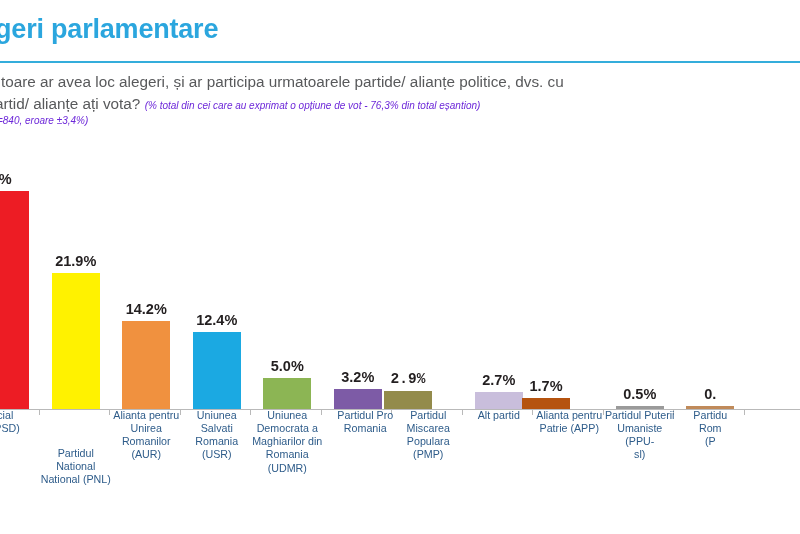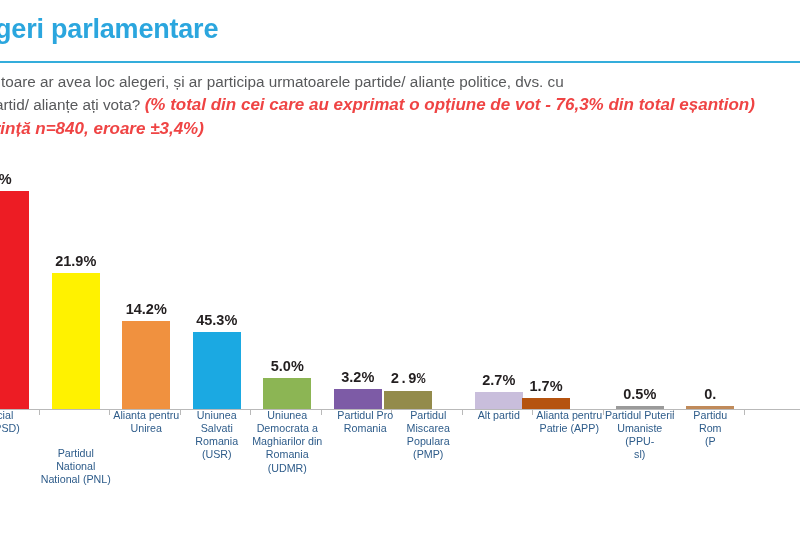--- a/index.html
+++ b/index.html
@@ -18,21 +18,21 @@
   }
   .rule{
     position:absolute;left:-10px;top:61px;width:830px;height:2px;background:#34ADDB;
   }
 
   .question{
     position:absolute;left:-62px;top:71px;width:880px;
     font-size:15.3px;color:#58595B;line-height:1.42;
   }
   .q-line{white-space:nowrap;}
-  .q-note{color:#ef4444;font-style:italic;font-size:17px;font-weight:700;}
+  .q-note{color:#6d28d9;font-style:italic;font-size:10px;font-weight:400;}
 
   
   #plot{position:absolute;left:0;top:150px;width:800px;height:260px;}
   .axis{
     position:absolute;left:0;bottom:0;width:800px;height:1px;background:#b9b9b9;
   }
   .tick{position:absolute;bottom:-5px;width:1px;height:5px;background:#b9b9b9;}
 
   .bar-slot{position:absolute;bottom:1px;}
   .bar{position:absolute;bottom:0;left:0;width:100%;}
@@ -72,21 +72,21 @@
         <div class="bar-val" style="bottom: 140.218px;">21.9%</div>
       </div>
       <div class="tick" style="left: 109px;"></div>
       <div class="bar-slot" style="left: 122.25px; width: 48px; height: 88.324px;">
         <div class="bar" style="height: 88.324px; background: rgb(240, 145, 63);"></div>
         <div class="bar-val" style="bottom: 92.324px;">14.2%</div>
       </div>
       <div class="tick" style="left: 179.5px;"></div>
       <div class="bar-slot" style="left: 192.75px; width: 48px; height: 77.128px;">
         <div class="bar" style="height: 77.128px; background: rgb(27, 169, 226);"></div>
-        <div class="bar-val" style="bottom: 81.128px;">45.3%</div>
+        <div class="bar-val" style="bottom: 81.128px;">12.4%</div>
       </div>
       <div class="tick" style="left: 250px;"></div>
       <div class="bar-slot" style="left: 263.25px; width: 48px; height: 31.1px;">
         <div class="bar" style="height: 31.1px; background: rgb(140, 181, 84);"></div>
         <div class="bar-val" style="bottom: 35.1px;">5.0%</div>
       </div>
       <div class="tick" style="left: 320.5px;"></div>
       <div class="bar-slot" style="left: 333.75px; width: 48px; height: 19.904px;">
         <div class="bar" style="height: 19.904px; background: rgb(125, 91, 166);"></div>
         <div class="bar-val" style="bottom: 23.904px;">3.2%</div>
@@ -123,20 +123,21 @@
       <div>cial</div>
       <div>(PSD)</div>
     </div>
     <div class="cat" style="left: 40.5px; width: 70.5px; margin-top: 38px;">
       <div>Partidul National</div>
       <div>National (PNL)</div>
     </div>
     <div class="cat" style="left: 111px; width: 70.5px;">
       <div>Alianta pentru</div>
       <div>Unirea</div>
+      <div>Romanilor (AUR)</div>
     </div>
     <div class="cat" style="left: 181.5px; width: 70.5px;">
       <div>Uniunea Salvati</div>
       <div>Romania (USR)</div>
     </div>
     <div class="cat" style="left: 252px; width: 70.5px;">
       <div>Uniunea</div>
       <div>Democrata a</div>
       <div>Maghiarilor din</div>
       <div>Romania</div>

